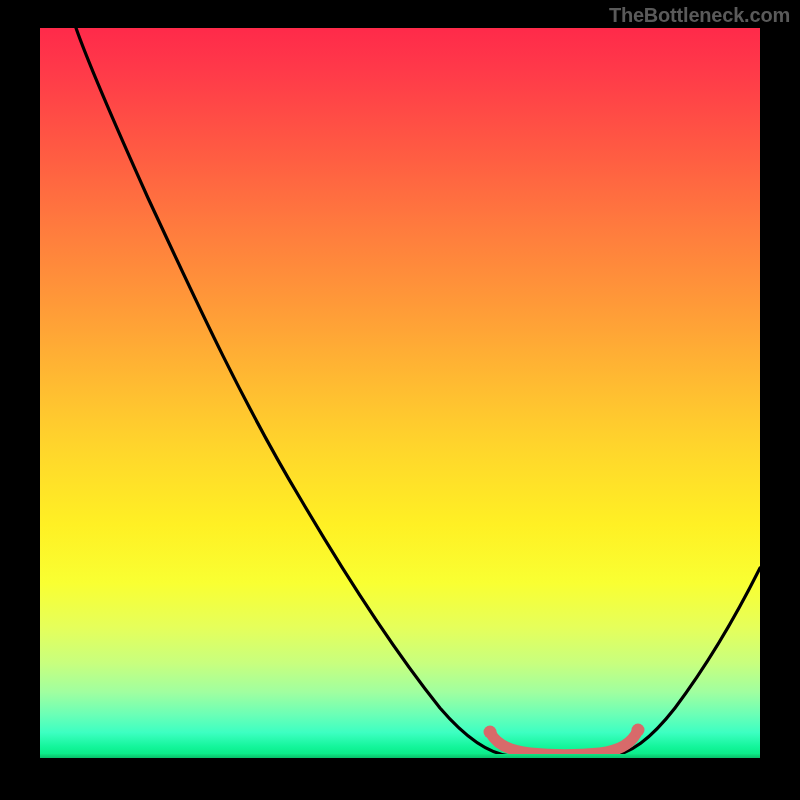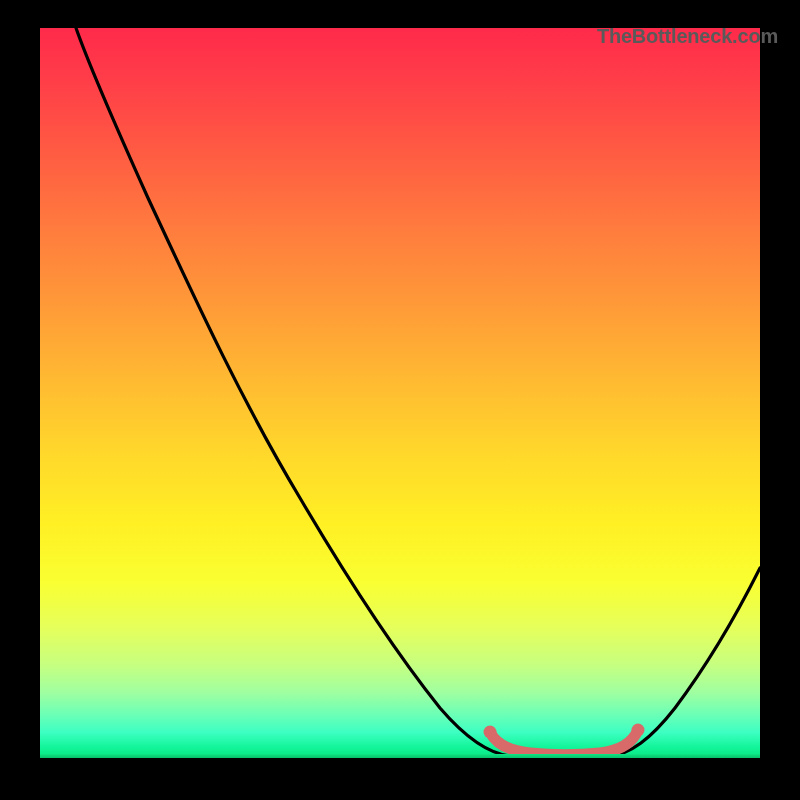--- a/index.html
+++ b/index.html
@@ -13,27 +13,26 @@
   }
   .frame {
     position: relative;
     width: 800px;
     height: 800px;
     background: #000;
   }
   .watermark {
     position: absolute;
     top: 4px;
-    right: 22px;
+    right: 10px;
     color: #5a5a5a;
     font-size: 20px;
     font-weight: 600;
     letter-spacing: -0.2px;
     z-index: 10;
-    margin-top: 21px;
   }
   .plot-area {
     position: absolute;
     left: 40px;
     top: 28px;
     width: 720px;
     height: 730px;
     overflow: hidden;
   }
   .gradient {

